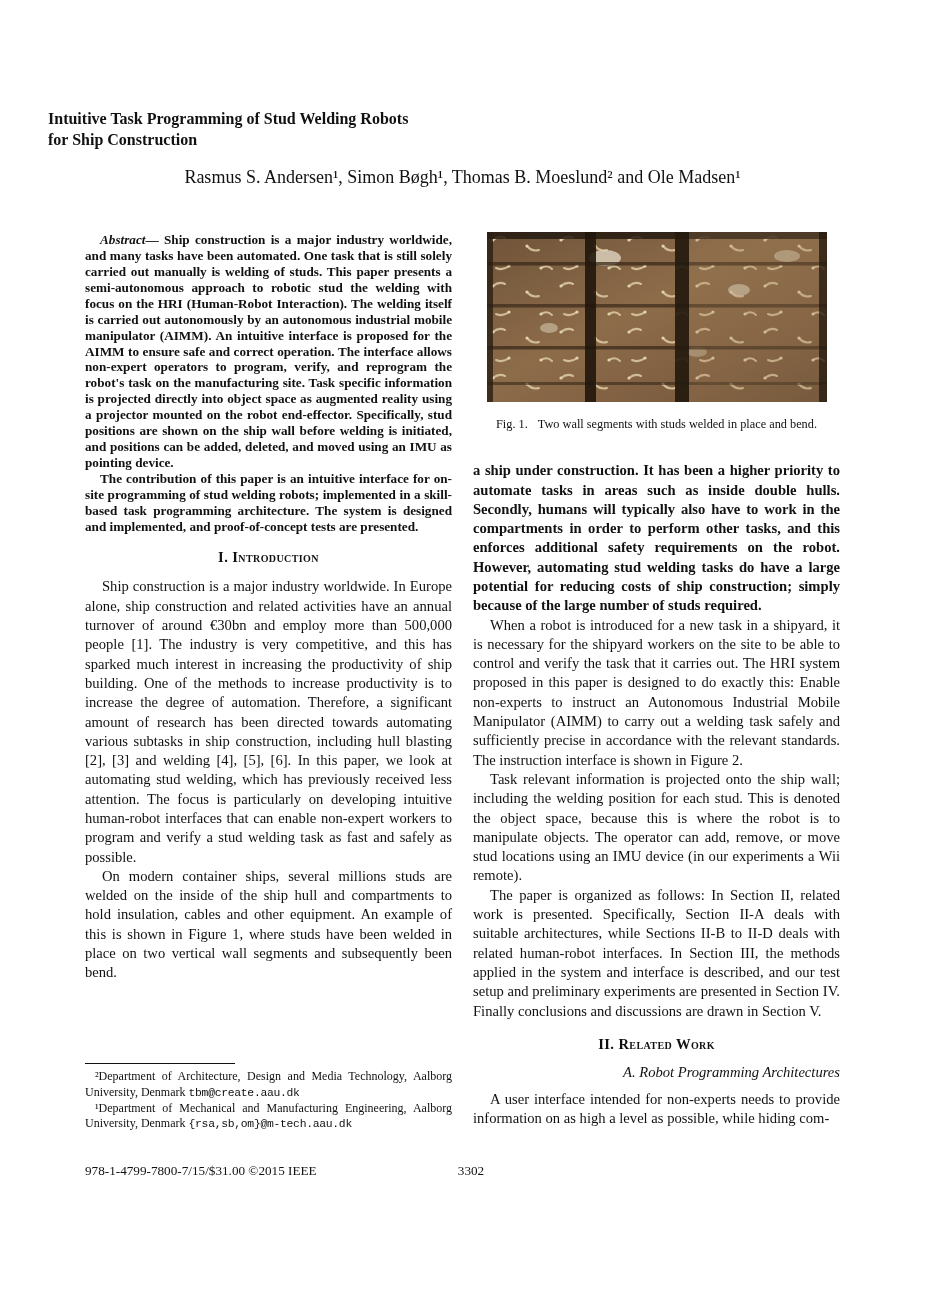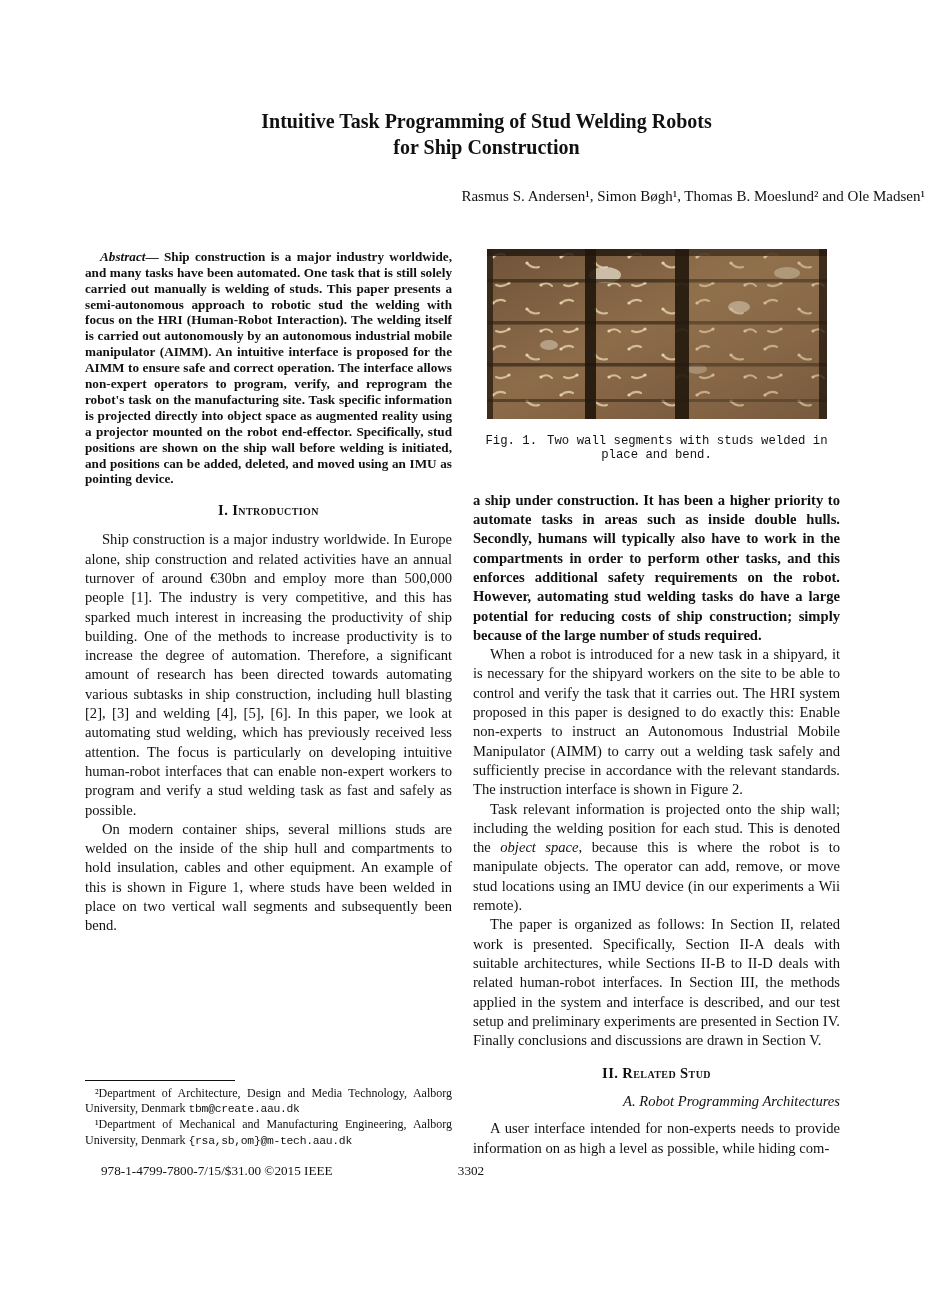--- a/index.html
+++ b/index.html
@@ -7,31 +7,31 @@
   body {
     width: 925px; height: 1309px;
     font-family: "Liberation Serif", serif;
     color: #111;
     position: relative;
     overflow: hidden;
   }
   .page { position: absolute; inset: 0; background: #fff; }
 
   .title {
-    text-align: center;
-    font-size: 20px;
+    text-align: left;
+    font-size: 16px;
     font-weight: bold;
     line-height: 1.32;
     padding-top: 108px;
     margin-left: 48px;
   }
   .authors {
-    text-align: right;
-    font-size: 15px;
-    margin-top: 27px;
+    text-align: center;
+    font-size: 18px;
+    margin-top: 17px;
   }
 
   .columns {
     display: flex;
     gap: 21px;
     margin: 44px 85px 0 85px;
   }
   .col { width: 382px; }
   .col-left {
     display: flex;
@@ -66,21 +66,21 @@
     margin-bottom: 9px;
   }
 
   p.body-para {
     font-size: 14.6px;
     line-height: 19.3px;
     text-align: justify;
     text-indent: 17px;
   }
   p.noindent { text-indent: 0; font-weight: bold; }
-  .italic-term { font-style: italic; }
+  .italic-term { }
 
   .footnotes { margin-top: auto; padding-top: 4px; }
   .footnote-rule {
     width: 150px; height: 1px; background: #111;
     margin-bottom: 5px;
   }
   p.footnote {
     font-size: 12px;
     line-height: 15.2px;
     text-align: justify;
@@ -91,52 +91,52 @@
     font-size: 11.4px;
     letter-spacing: -0.3px;
   }
 
   figure { margin: 0 0 0 0; text-align: center; }
   .figure-photo-wrap { display: block; margin: 0 auto; width: 340px; height: 170px; }
   figcaption {
     font-size: 12.3px;
     margin-top: 15px;
     text-align: center;
-    font-family: Liberation Mono, monospace;
   }
   figcaption .cap-label { margin-right: 10px; }
   .after-figure { margin-top: 29px; }
 
   .footer {
     position: absolute;
     top: 1163px;
     left: 85px;
     width: 785px;
     font-size: 13.2px;
     height: 18px;
   }
   .footer .pageno { position: absolute; left: 0; right: 13px; text-align: center; }
-  .footer .copyright { position: absolute; left: 16px; }
+  .footer .copyright { position: absolute; left: 0; }
 </style>
 </head>
 <body>
 
 <div class="page">
 
   <h1 class="title">
     <span>Intuitive Task Programming of Stud Welding Robots</span><br>
     <span>for Ship Construction</span>
   </h1>
 
   <div class="authors">Rasmus S. Andersen¹, Simon Bøgh¹, Thomas B. Moeslund² and Ole Madsen¹</div>
 
   <div class="columns">
 
     <div class="col col-left">
       <p class="abstract"><span class="abstract-label">Abstract</span><span>— Ship construction is a major industry worldwide, and many tasks have been automated. One task that is still solely carried out manually is welding of studs. This paper presents a semi-autonomous approach to robotic stud the welding with focus on the HRI (Human-Robot Interaction). The welding itself is carried out autonomously by an autonomous industrial mobile manipulator (AIMM). An intuitive interface is proposed for the AIMM to ensure safe and correct operation. The interface allows non-expert operators to program, verify, and reprogram the robot's task on the manufacturing site. Task specific information is projected directly into object space as augmented reality using a projector mounted on the robot end-effector. Specifically, stud positions are shown on the ship wall before welding is initiated, and positions can be added, deleted, and moved using an IMU as pointing device.</span></p>
+      <p class="abstract">The contribution of this paper is an intuitive interface for on-site programming of stud welding robots; implemented in a skill-based task programming architecture. The system is designed and implemented, and proof-of-concept tests are presented.</p>
 
       <h2 class="section-heading">I. Introduction</h2>
 
       <p class="body-para">Ship construction is a major industry worldwide. In Europe alone, ship construction and related activities have an annual turnover of around €30bn and employ more than 500,000 people [1]. The industry is very competitive, and this has sparked much interest in increasing the productivity of ship building. One of the methods to increase productivity is to increase the degree of automation. Therefore, a significant amount of research has been directed towards automating various subtasks in ship construction, including hull blasting [2], [3] and welding [4], [5], [6]. In this paper, we look at automating stud welding, which has previously received less attention. The focus is particularly on developing intuitive human-robot interfaces that can enable non-expert workers to program and verify a stud welding task as fast and safely as possible.</p>
       <p class="body-para">On modern container ships, several millions studs are welded on the inside of the ship hull and compartments to hold insulation, cables and other equipment. An example of this is shown in Figure 1, where studs have been welded in place on two vertical wall segments and subsequently been bend.</p>
 
       <div class="footnotes">
         <div class="footnote-rule"></div>
         <p class="footnote"><span>²Department of Architecture, Design and Media Technology, Aalborg University, Denmark </span><span class="mono">tbm@create.aau.dk</span></p>
         <p class="footnote"><span>¹Department of Mechanical and Manufacturing Engineering, Aalborg University, Denmark </span><span class="mono">{rsa,sb,om}@m-tech.aau.dk</span></p>
@@ -193,21 +193,21 @@
           <rect x="202" y="0" width="130" height="170" fill="#9a7a52" opacity="0.25"></rect>
         </svg>
         <figcaption><span class="cap-label">Fig. 1.</span><span>Two wall segments with studs welded in place and bend.</span></figcaption>
       </figure>
 
       <p class="body-para noindent after-figure">a ship under construction. It has been a higher priority to automate tasks in areas such as inside double hulls. Secondly, humans will typically also have to work in the compartments in order to perform other tasks, and this enforces additional safety requirements on the robot. However, automating stud welding tasks do have a large potential for reducing costs of ship construction; simply because of the large number of studs required.</p>
       <p class="body-para">When a robot is introduced for a new task in a shipyard, it is necessary for the shipyard workers on the site to be able to control and verify the task that it carries out. The HRI system proposed in this paper is designed to do exactly this: Enable non-experts to instruct an Autonomous Industrial Mobile Manipulator (AIMM) to carry out a welding task safely and sufficiently precise in accordance with the relevant standards. The instruction interface is shown in Figure 2.</p>
       <p class="body-para"><span>Task relevant information is projected onto the ship wall; including the welding position for each stud. This is denoted the </span><span class="italic-term">object space</span><span>, because this is where the robot is to manipulate objects. The operator can add, remove, or move stud locations using an IMU device (in our experiments a Wii remote).</span></p>
       <p class="body-para">The paper is organized as follows: In Section II, related work is presented. Specifically, Section II-A deals with suitable architectures, while Sections II-B to II-D deals with related human-robot interfaces. In Section III, the methods applied in the system and interface is described, and our test setup and preliminary experiments are presented in Section IV. Finally conclusions and discussions are drawn in Section V.</p>
 
-      <h2 class="section-heading">II. Related Stud</h2>
+      <h2 class="section-heading">II. Related Work</h2>
       <h3 class="subsection-heading">A. Robot Programming Architectures</h3>
       <p class="body-para">A user interface intended for non-experts needs to provide information on as high a level as possible, while hiding com-</p>
     </div>
 
   </div>
 
   <div class="footer">
     <span class="pageno">3302</span>
     <span class="copyright">978-1-4799-7800-7/15/$31.00 ©2015 IEEE</span>
   </div>

